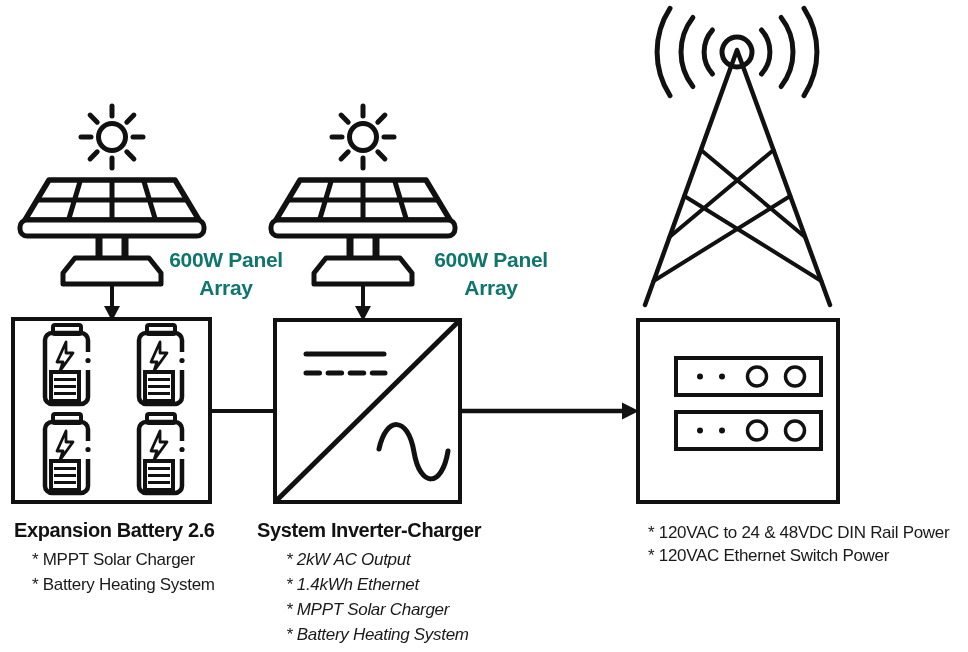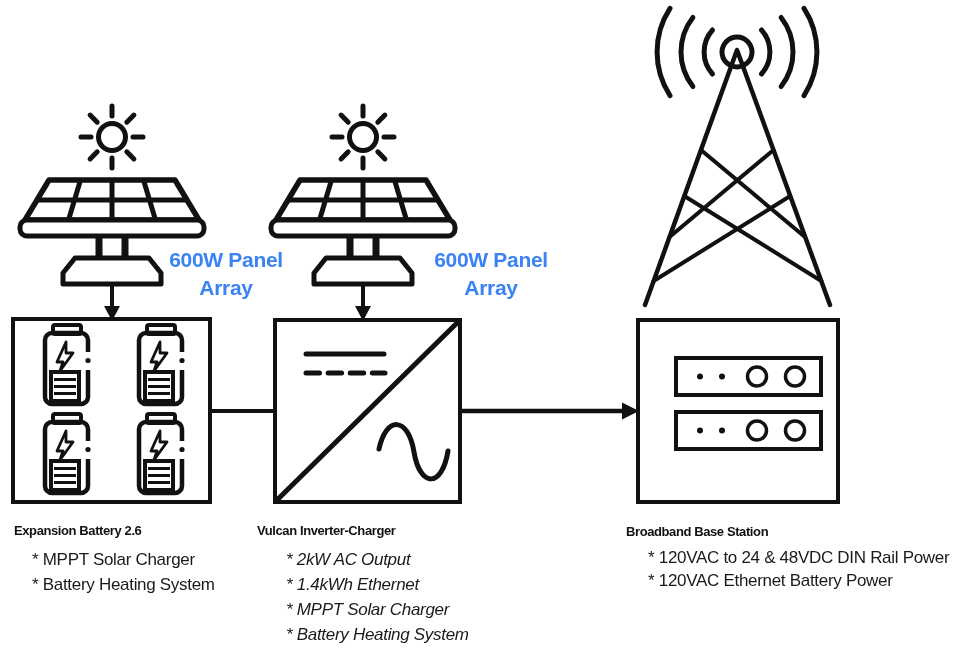--- a/index.html
+++ b/index.html
@@ -3,26 +3,26 @@
 <meta charset="utf-8">
 <style>
   html,body{margin:0;padding:0;background:#fff;}
   .canvas{
     position:relative;width:968px;height:652px;background:#ffffff;
     font-family:"Liberation Sans",sans-serif;color:#141414;overflow:hidden;
   }
   .art{position:absolute;left:0;top:0;}
   .panel-label{
     position:absolute;width:134px;text-align:center;
-    font-weight:bold;font-size:21px;line-height:28px;letter-spacing:-0.3px;color:#3b82f6;
+    font-weight:bold;font-size:21px;line-height:28px;letter-spacing:-0.3px;color:#0f766e;
   }
   .pl1{left:159px;top:246px;}
   .pl2{left:424px;top:246px;}
   .col{position:absolute;}
-  .col .ttl{font-weight:bold;font-size:13px;line-height:25px;letter-spacing:-0.4px;white-space:nowrap;color:#121212;}
+  .col .ttl{font-weight:bold;font-size:20px;line-height:25px;letter-spacing:-0.4px;white-space:nowrap;color:#121212;}
   .col .items{margin-top:4px;}
   .col .items div{font-size:17px;line-height:25px;letter-spacing:-0.3px;white-space:nowrap;color:#1a1a1a;}
   .c1{left:14px;top:518px;}  .c1 .items{margin-left:18px;}
   .c2{left:257px;top:518px;} .c2 .items{margin-left:29px;font-style:italic;}
   .c3{left:626px;top:519px;} .c3 .items{margin-top:2px;margin-left:22px;} .c3 .items div{line-height:23px;}
 </style>
 </head>
 <body>
 
 <div class="canvas">
@@ -125,30 +125,29 @@
 
   <div class="col c1">
     <div class="ttl">Expansion Battery 2.6</div>
     <div class="items">
       <div>* MPPT Solar Charger</div>
       <div>* Battery Heating System</div>
     </div>
   </div>
 
   <div class="col c2">
-    <div class="ttl">Vulcan Inverter-Charger</div>
+    <div class="ttl">System Inverter-Charger</div>
     <div class="items">
       <div>* 2kW AC Output</div>
       <div>* 1.4kWh Ethernet</div>
       <div>* MPPT Solar Charger</div>
       <div>* Battery Heating System</div>
     </div>
   </div>
 
   <div class="col c3">
-    <div class="ttl">Broadband Base Station</div>
     <div class="items">
       <div>* 120VAC to 24 &amp; 48VDC DIN Rail Power</div>
-      <div>* 120VAC Ethernet Battery Power</div>
+      <div>* 120VAC Ethernet Switch Power</div>
     </div>
   </div>
 
 </div>
 
 </body></html>

